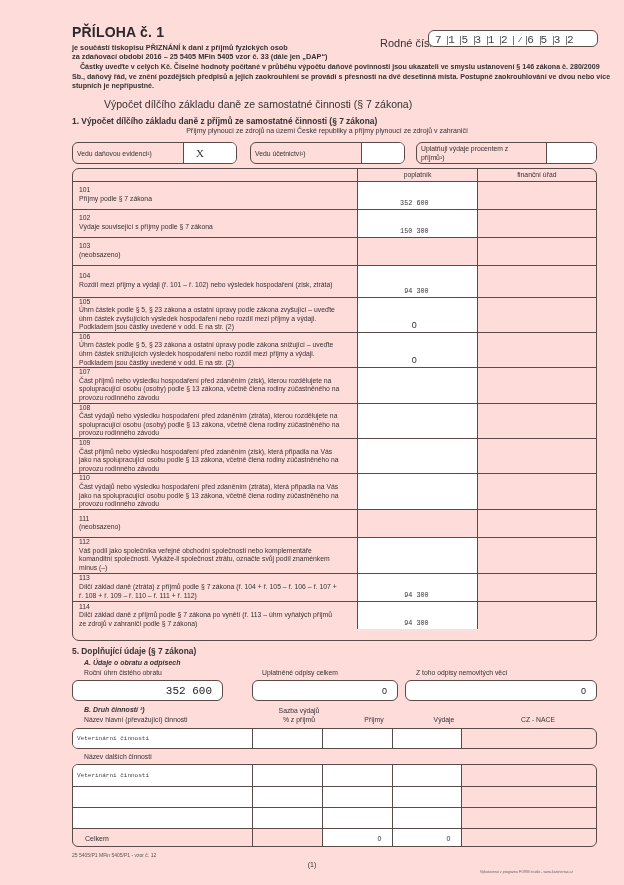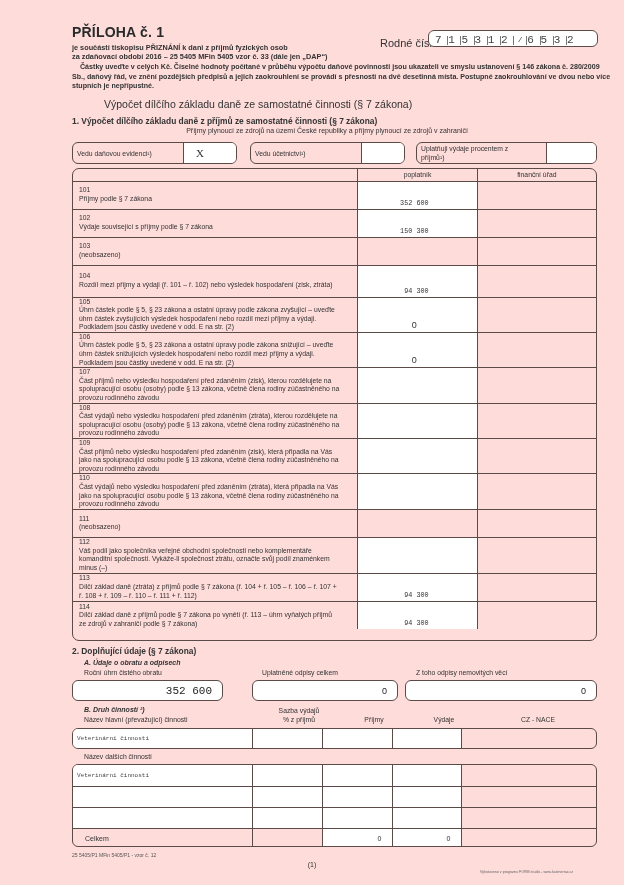--- a/index.html
+++ b/index.html
@@ -167,21 +167,21 @@
         </tr>
         <tr style="height: 28px;">
           <td class="desc"><span class="num">114</span><span class="txt">Dílčí základ daně z příjmů podle § 7 zákona po vynětí (ř. 113 – úhrn vyňatých příjmů ze zdrojů v zahraničí podle § 7 zákona)</span></td>
           <td class="val whitecell">94 300</td>
           <td></td>
         </tr>
       </tbody>
   </table>
 </div>
 
-<div class="abs h2">2. Doplňující údaje (§ 7 zákona)</div>
+<div class="abs h2">5. Doplňující údaje (§ 7 zákona)</div>
 <div class="abs h2a">A. Údaje  o obratu a odpisech</div>
 
 <div class="abs lbl" style="left:84px; top:669px;">Roční úhrn čistého obratu</div>
 <div class="abs lbl" style="left:262px; top:669px;">Uplatněné odpisy celkem</div>
 <div class="abs lbl" style="left:416px; top:669px;">Z toho odpisy nemovitých věcí</div>
 
 <div class="abs sumbox mono" style="left:72px; top:680px; width:151px; font-size:11px;">352 600</div>
 <div class="abs sumbox" style="left:252px; top:680px; width:146px; font-size:9px;">0</div>
 <div class="abs sumbox" style="left:405px; top:680px; width:192px; font-size:9px;">0</div>
 

